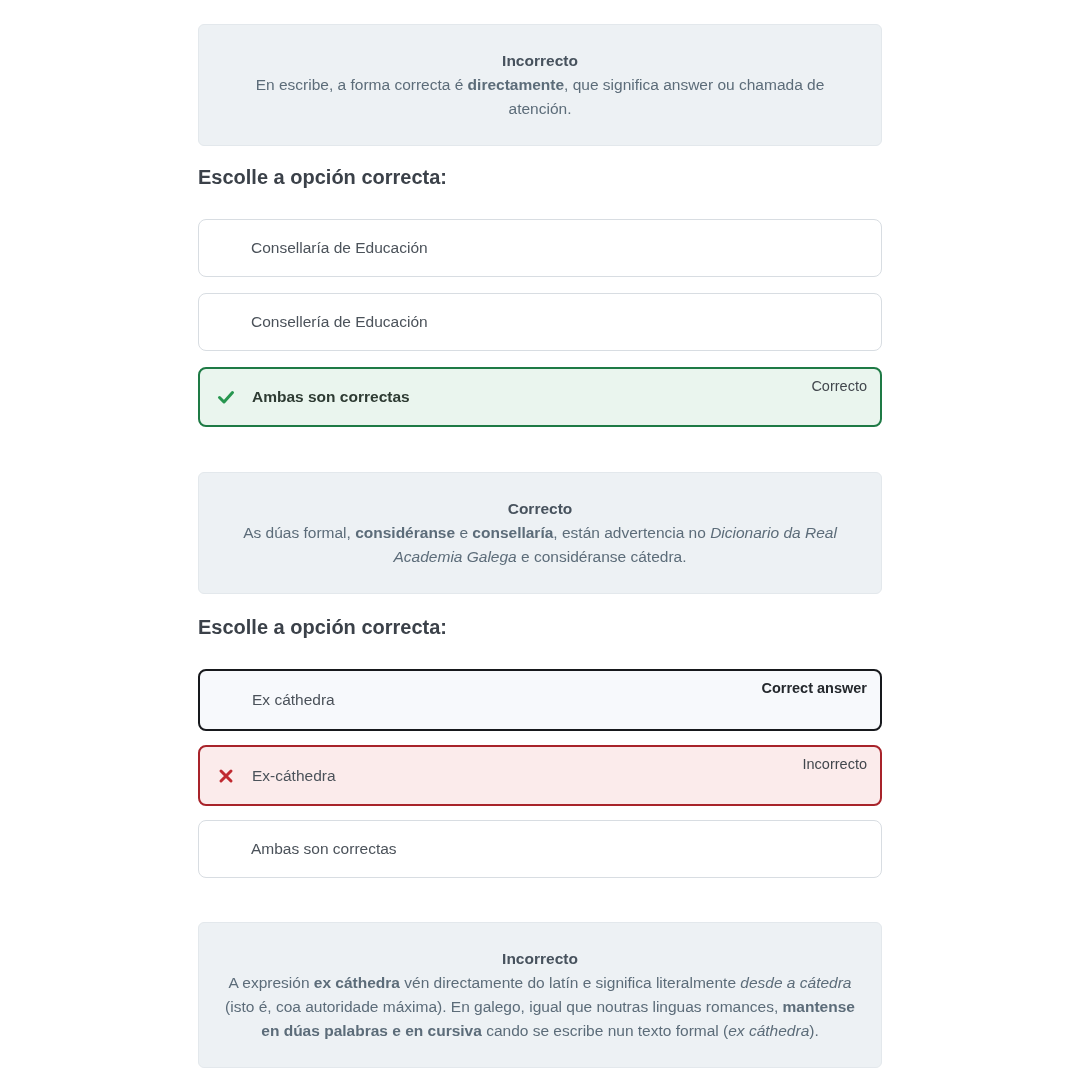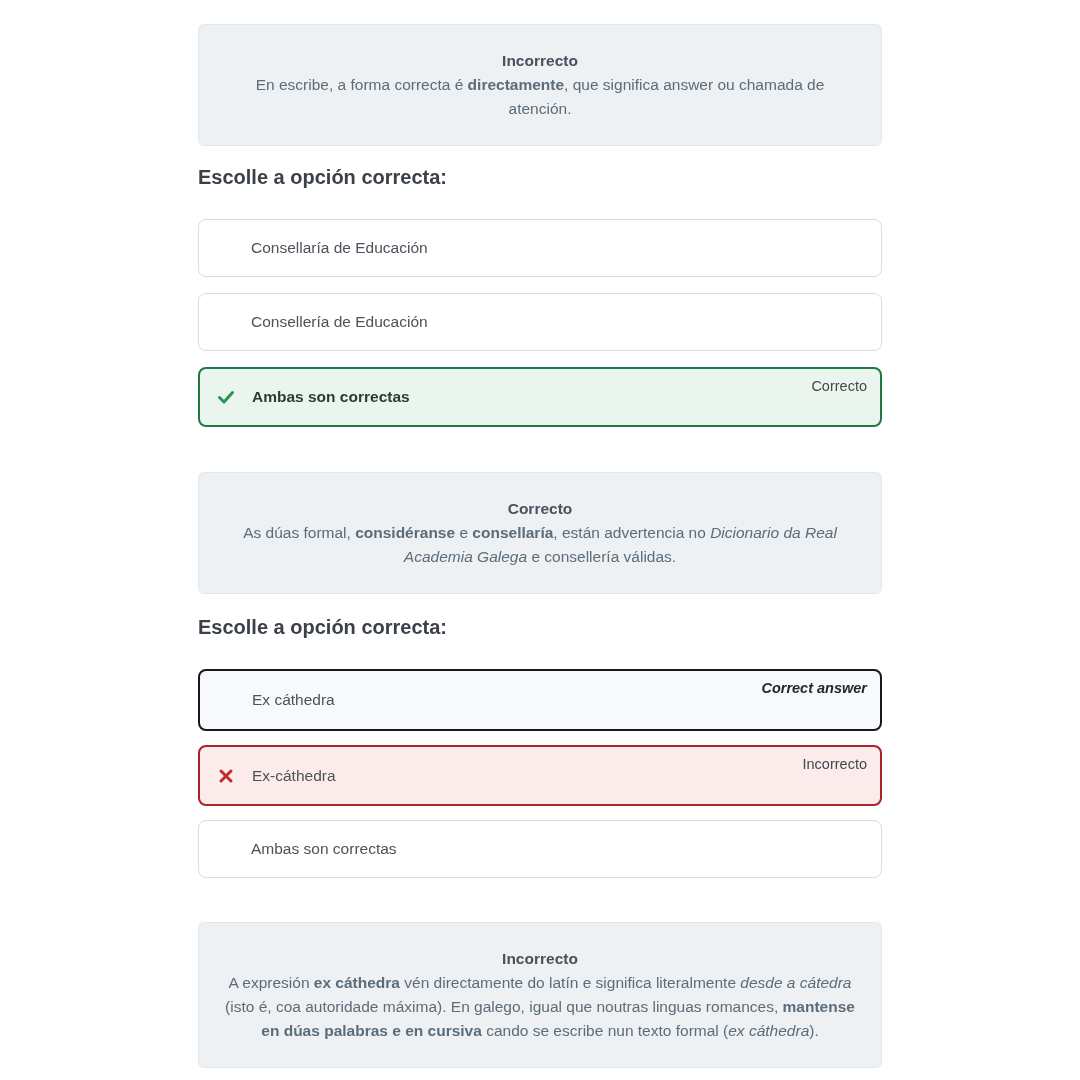--- a/index.html
+++ b/index.html
@@ -79,21 +79,20 @@
     position: absolute;
     top: 9px;
     right: 13px;
     font-size: 14.5px;
     color: var(--badge-text, #42474d);
     white-space: nowrap;
   }
   .option.selected-answer .badge {
     font-weight: 600;
     color: #24282d;
-    font-style: italic;
   }
   .opt-icon {
     position: absolute;
     left: 17px;
     top: 50%;
     transform: translateY(-50%);
     width: 18px;
     height: 18px;
     display: flex;
     align-items: center;
@@ -125,21 +124,21 @@
       <svg width="18" height="18" viewBox="0 0 18 18">
         <path d="M2.5 9.5 L7 14 L15.5 4.5" fill="none" stroke="#27964f" stroke-width="3" stroke-linecap="round" stroke-linejoin="round"></path>
       </svg>
     </span>
     <span class="option-label">Ambas son correctas</span>
     <span class="badge">Correcto</span>
   </div>
 
   <div class="feedback-box">
     <div class="feedback-title">Correcto</div>
-    <div class="feedback-text"><span>As dúas formal, </span><span class="b">considéranse</span><span> e </span><span class="b">consellaría</span><span>, están advertencia no </span><span class="i">Dicionario da Real Academia Galega</span><span> e consellería válidas.</span></div>
+    <div class="feedback-text"><span>As dúas formal, </span><span class="b">considéranse</span><span> e </span><span class="b">consellaría</span><span>, están advertencia no </span><span class="i">Dicionario da Real Academia Galega</span><span> e considéranse cátedra.</span></div>
   </div>
 
   <div class="question-heading second">Escolle a opción correcta:</div>
 
   <div class="option q2 selected-answer">
     <span class="option-label">Ex cáthedra</span>
     <span class="badge">Correct answer</span>
   </div>
 
   <div class="option q2 incorrect">

